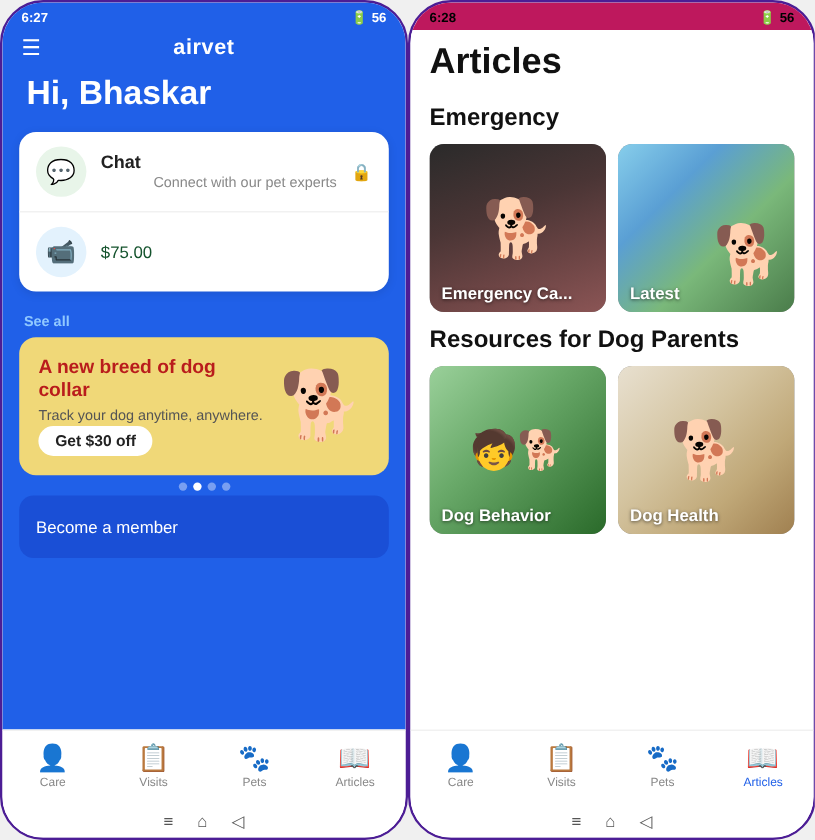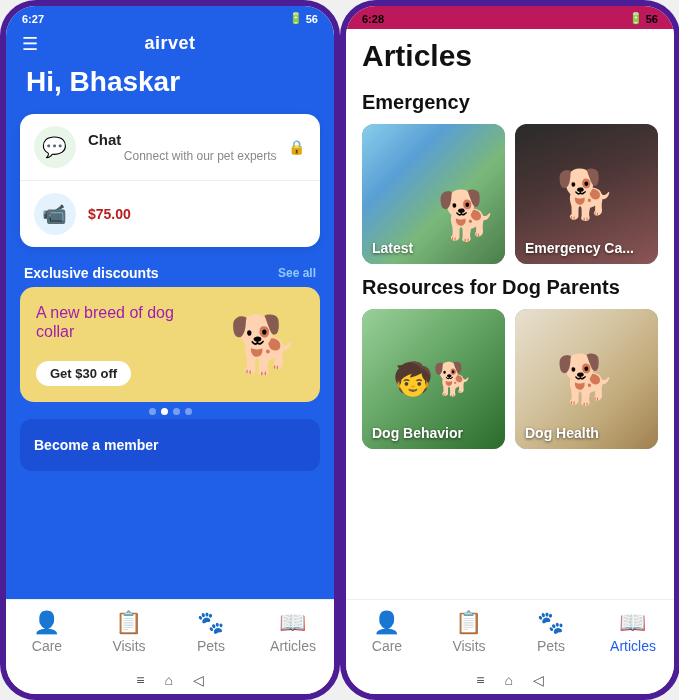--- a/index.html
+++ b/index.html
@@ -9,21 +9,21 @@
       display: flex;
       font-family: -apple-system, BlinkMacSystemFont, 'Segoe UI', sans-serif;
       background: #f0f0f0;
       overflow: hidden;
     }
 
     
     .phone {
       width: 340px;
       height: 700px;
-      border: 6px solid #4c1d95;
+      border: 2px solid #4c1d95;
       border-radius: 36px;
       overflow: hidden;
       display: flex;
       flex-direction: column;
       background: #fff;
       position: relative;
       flex-shrink: 0;
     }
 
     
@@ -118,22 +118,22 @@
       color: #222;
     }
     .service-desc {
       font-size: 12px;
       color: #888;
       margin-top: 1px;
       text-align: right;
     }
     .service-price {
       font-size: 14px;
-      font-weight: 700;
-      color: #b91c1c;
+      font-weight: 400;
+      color: #14532d;
     }
     .lock-icon { font-size: 14px; color: #aaa; }
 
     .discounts-header {
       display: flex;
       justify-content: space-between;
       align-items: center;
       padding: 8px 18px 6px;
     }
     .discounts-label {
@@ -155,33 +155,33 @@
       display: flex;
       align-items: center;
       gap: 8px;
       position: relative;
       overflow: hidden;
       min-height: 100px;
     }
     .promo-text { flex: 1; }
     .promo-title {
       font-size: 16px;
-      font-weight: 400;
-      color: #a21caf;
+      font-weight: 700;
+      color: #b91c1c;
       line-height: 1.2;
     }
     .promo-subtitle {
       font-size: 12px;
       color: #555;
       margin-top: 4px;
       line-height: 1.3;
     }
     .promo-btn {
       display: inline-block;
-      margin-top: 20px;
+      margin-top: 0;
       background: #fff;
       border-radius: 20px;
       padding: 5px 14px;
       font-size: 13px;
       font-weight: 600;
       color: #222;
     }
     .promo-dog {
       width: 80px;
       height: 80px;
@@ -211,42 +211,42 @@
       border-radius: 12px;
       height: 52px;
       display: flex;
       align-items: center;
       padding: 0 14px;
       overflow: hidden;
     }
     .become-member-text {
       color: #fff;
       font-size: 14px;
-      font-weight: 700;
+      font-weight: 400;
     }
 
     
     .bottom-nav {
       display: flex;
       border-top: 1px solid #eee;
       background: #fff;
       padding: 6px 0 10px;
     }
     .nav-item {
       flex: 1;
       display: flex;
       flex-direction: column;
       align-items: center;
       gap: 2px;
       padding: 4px 0;
       cursor: pointer;
     }
     .nav-icon { font-size: 22px; }
     .nav-label {
-      font-size: 14px;
+      font-size: 10px;
       color: #888;
       text-align: right;
     }
     .nav-item.active .nav-label { color: #2060e8; }
     .nav-item.active .nav-icon { color: #2060e8; }
 
     
     .phone-right .status-bar {
       background: #be185d;
       color: #000;
@@ -415,27 +415,27 @@
         <span class="lock-icon">🔒</span>
       </div>
 
       <div class="service-item">
         <div class="service-icon video">📹</div>
         <span class="service-price">$75.00</span>
       </div>
     </div>
 
     <div class="discounts-header">
-      <span class="discounts-label">Exclusive discounts</span>
       <span class="see-all">See all</span>
     </div>
 
     <div class="promo-card">
       <div class="promo-text">
         <div class="promo-title">A new breed of dog collar</div>
+        <div class="promo-subtitle">Track your dog anytime, anywhere.</div>
         <div class="promo-btn">Get $30 off</div>
       </div>
       <div class="promo-dog">🐕</div>
     </div>
 
     <div class="dots">
       <div class="dot"></div>
       <div class="dot active"></div>
       <div class="dot"></div>
       <div class="dot"></div>
@@ -483,27 +483,27 @@
     </div>
   </div>
 
   <div class="main-content">
     <div class="articles-title">Articles</div>
 
     <div class="section-title">Emergency</div>
     <div class="articles-grid">
 
       <div class="article-card">
+        <div class="card-dark-dog"></div>
+        <span class="article-label">Emergency Ca...</span>
+      </div>
+
+      <div class="article-card">
         <div class="card-dog-car"></div>
         <span class="article-label">Latest</span>
-      </div>
-
-      <div class="article-card">
-        <div class="card-dark-dog"></div>
-        <span class="article-label">Emergency Ca...</span>
       </div>
     </div>
 
     <div class="section-title">Resources for Dog Parents</div>
     <div class="articles-grid">
 
       <div class="article-card">
         <div class="card-girl-dog"></div>
         <span class="article-label">Dog Behavior</span>
       </div>

